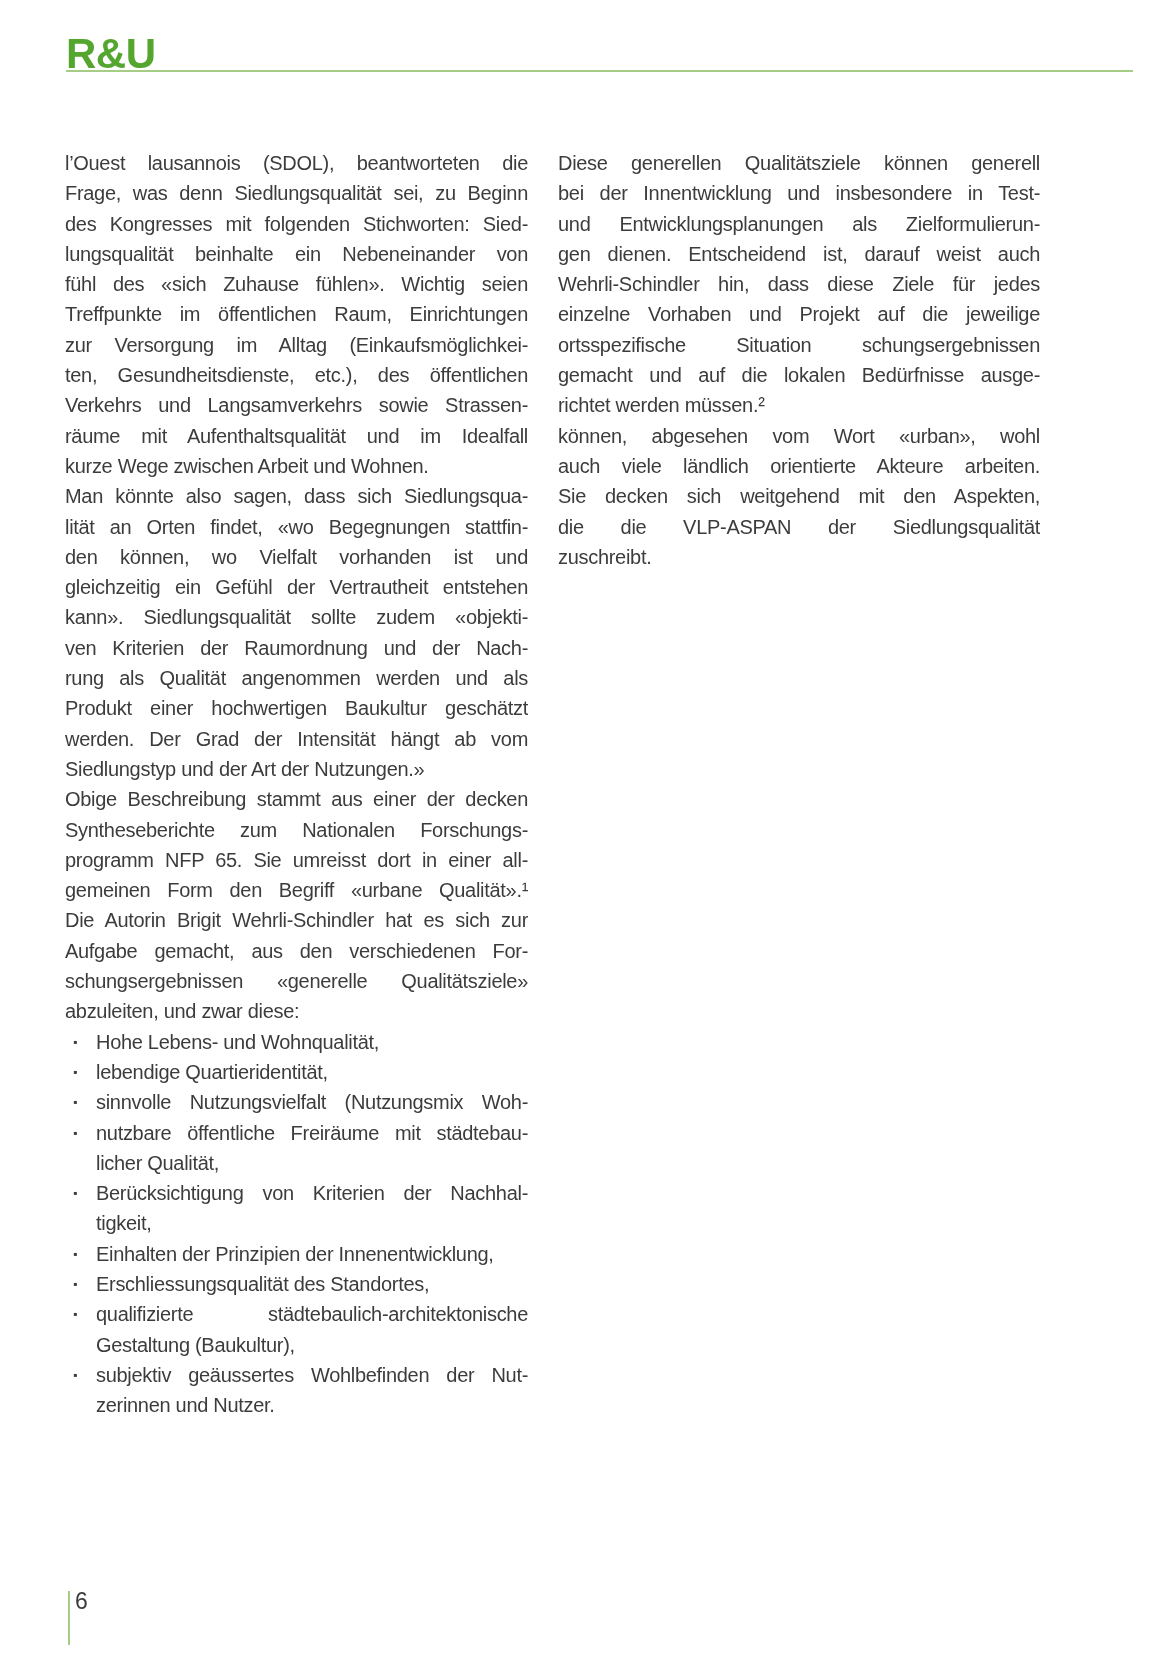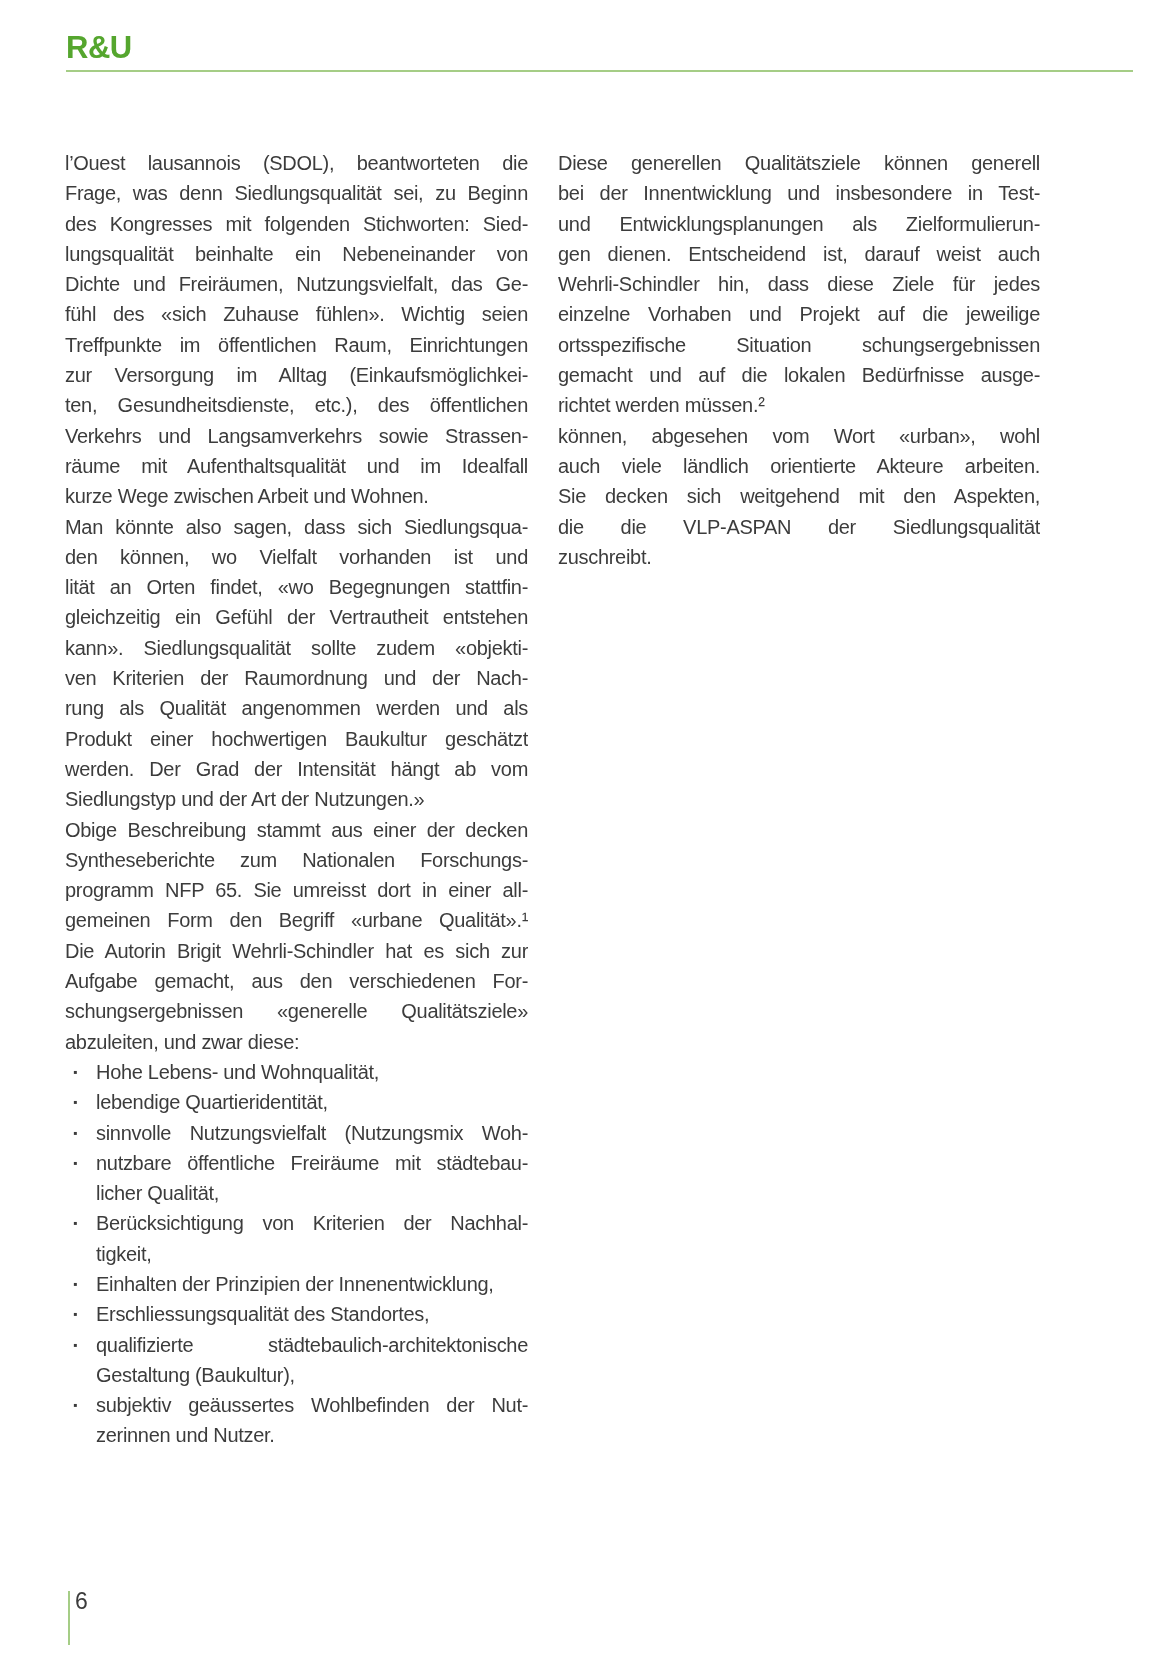--- a/index.html
+++ b/index.html
@@ -9,21 +9,21 @@
     height: 1654px;
     background: #ffffff;
     overflow: hidden;
     font-family: "Liberation Sans", "DejaVu Sans", sans-serif;
     color: #3c3c3c;
   }
   .logo {
     position: absolute;
     left: 66px;
     top: 30px;
-    font-size: 31px;
+    font-size: 42px;
     font-weight: bold;
     letter-spacing: -0.5px;
     color: #55a62e;
   }
   .rule {
     position: absolute;
     left: 66px;
     top: 70px;
     width: 1067px;
     height: 2px;
@@ -85,31 +85,30 @@
     <div class="logo">R&amp;U</div>
     <div class="rule"></div>
   </header>
 
   <main class="content">
     <div class="col col-left" id="col-left">
         <div class="line">l’Ouest lausannois (SDOL), beantworteten die</div>
         <div class="line">Frage, was denn Siedlungsqualität sei, zu Beginn</div>
         <div class="line">des Kongresses mit folgenden Stichworten: Sied-</div>
         <div class="line">lungsqualität beinhalte ein Nebeneinander von</div>
-        <div class="line">Dichte und Freiräumen, Nutzungsvielfalt, das Ge-</div>
         <div class="line">fühl des «sich Zuhause fühlen». Wichtig seien</div>
         <div class="line">Treffpunkte im öffentlichen Raum, Einrichtungen</div>
         <div class="line">zur Versorgung im Alltag (Einkaufsmöglichkei-</div>
         <div class="line">ten, Gesundheitsdienste, etc.), des öffentlichen</div>
         <div class="line">Verkehrs und Langsamverkehrs sowie Strassen-</div>
         <div class="line">räume mit Aufenthaltsqualität und im Idealfall</div>
         <div class="line end">kurze Wege zwischen Arbeit und Wohnen.</div>
         <div class="line">Man könnte also sagen, dass sich Siedlungsqua-</div>
+        <div class="line">lität an Orten findet, «wo Begegnungen stattfin-</div>
         <div class="line">den können, wo Vielfalt vorhanden ist und</div>
-        <div class="line">lität an Orten findet, «wo Begegnungen stattfin-</div>
         <div class="line">gleichzeitig ein Gefühl der Vertrautheit entstehen</div>
         <div class="line">kann». Siedlungsqualität sollte zudem «objekti-</div>
         <div class="line">ven Kriterien der Raumordnung und der Nach-</div>
         <div class="line">rung als Qualität angenommen werden und als</div>
         <div class="line">Produkt einer hochwertigen Baukultur geschätzt</div>
         <div class="line">werden. Der Grad der Intensität hängt ab vom</div>
         <div class="line end">Siedlungstyp und der Art der Nutzungen.»</div>
         <div class="line">Obige Beschreibung stammt aus einer der decken</div>
         <div class="line">Syntheseberichte zum Nationalen Forschungs-</div>
         <div class="line">programm NFP 65. Sie umreisst dort in einer all-</div>

